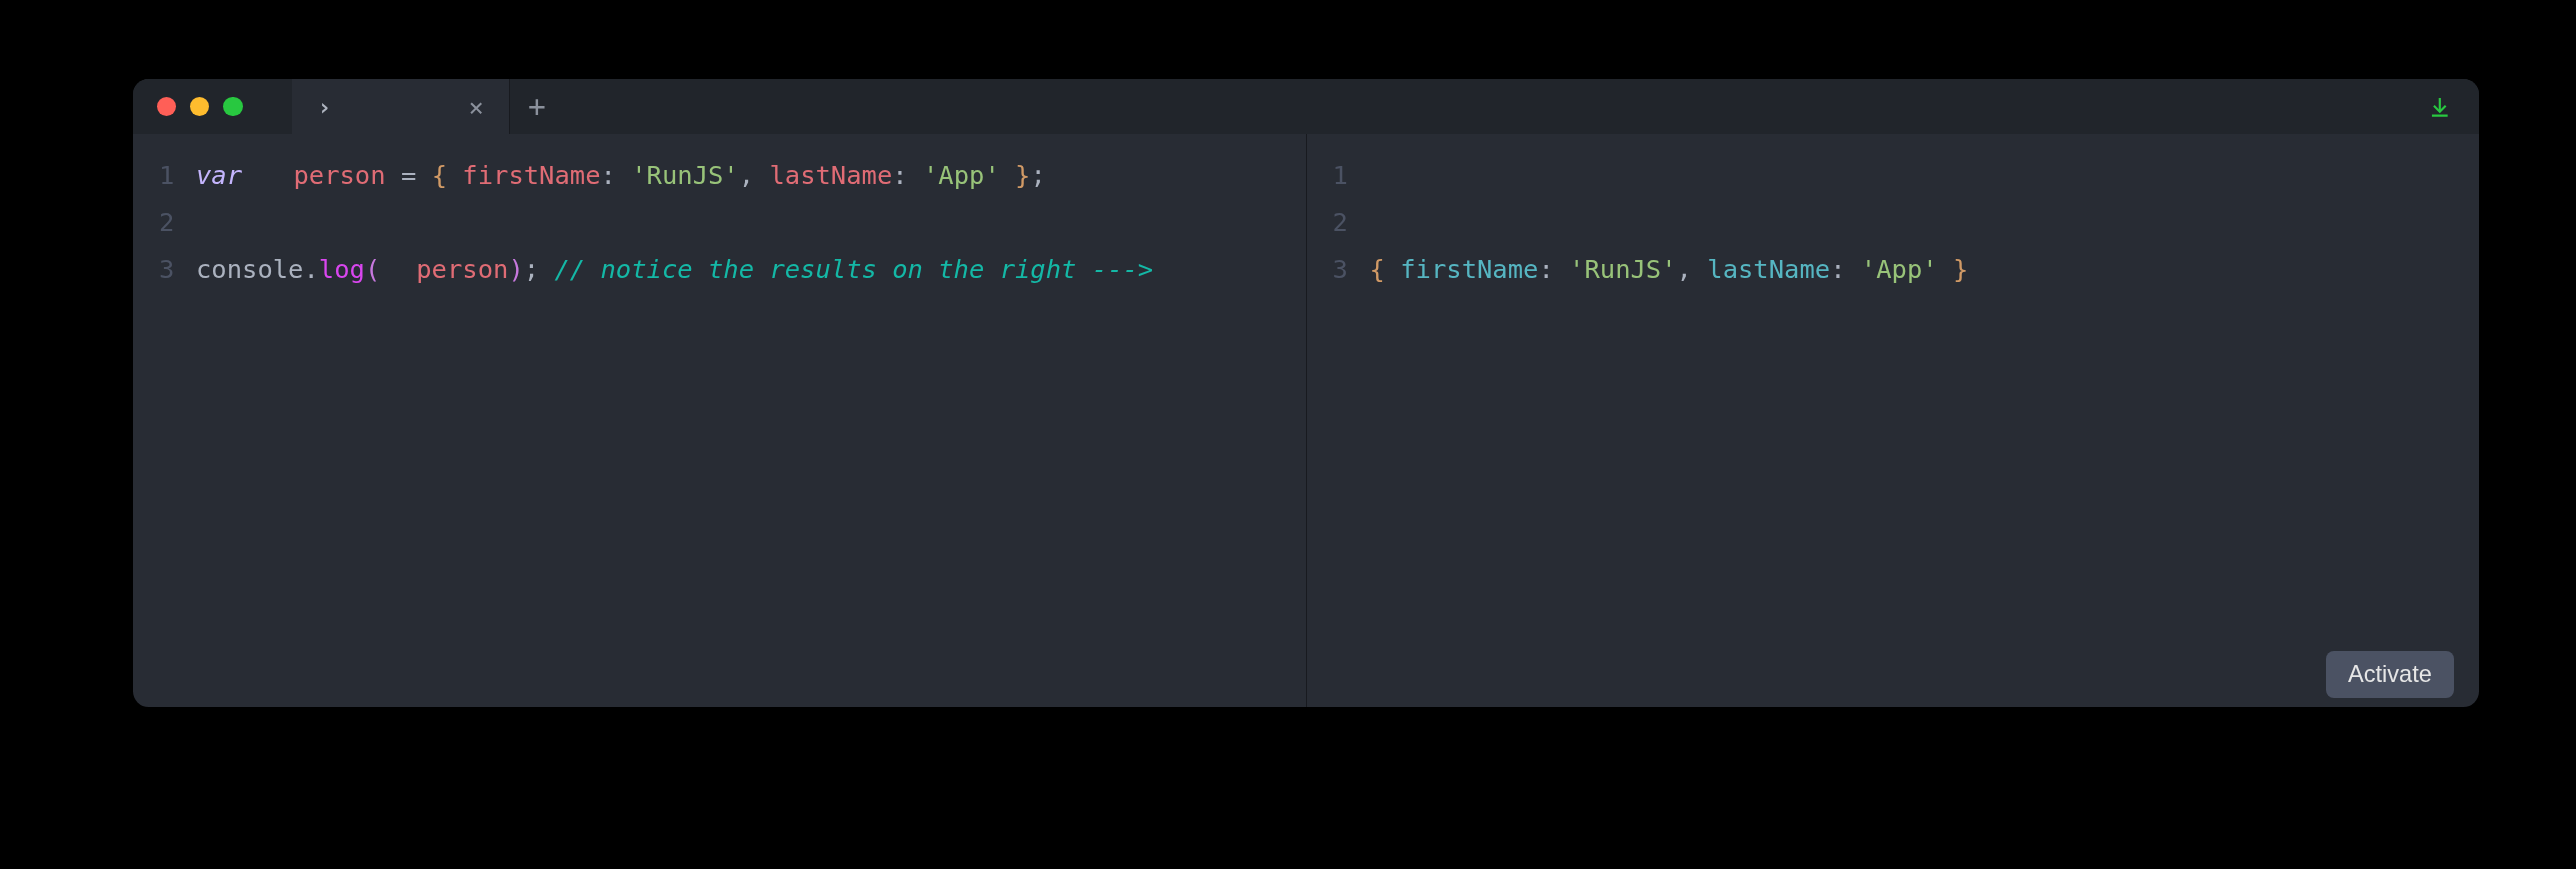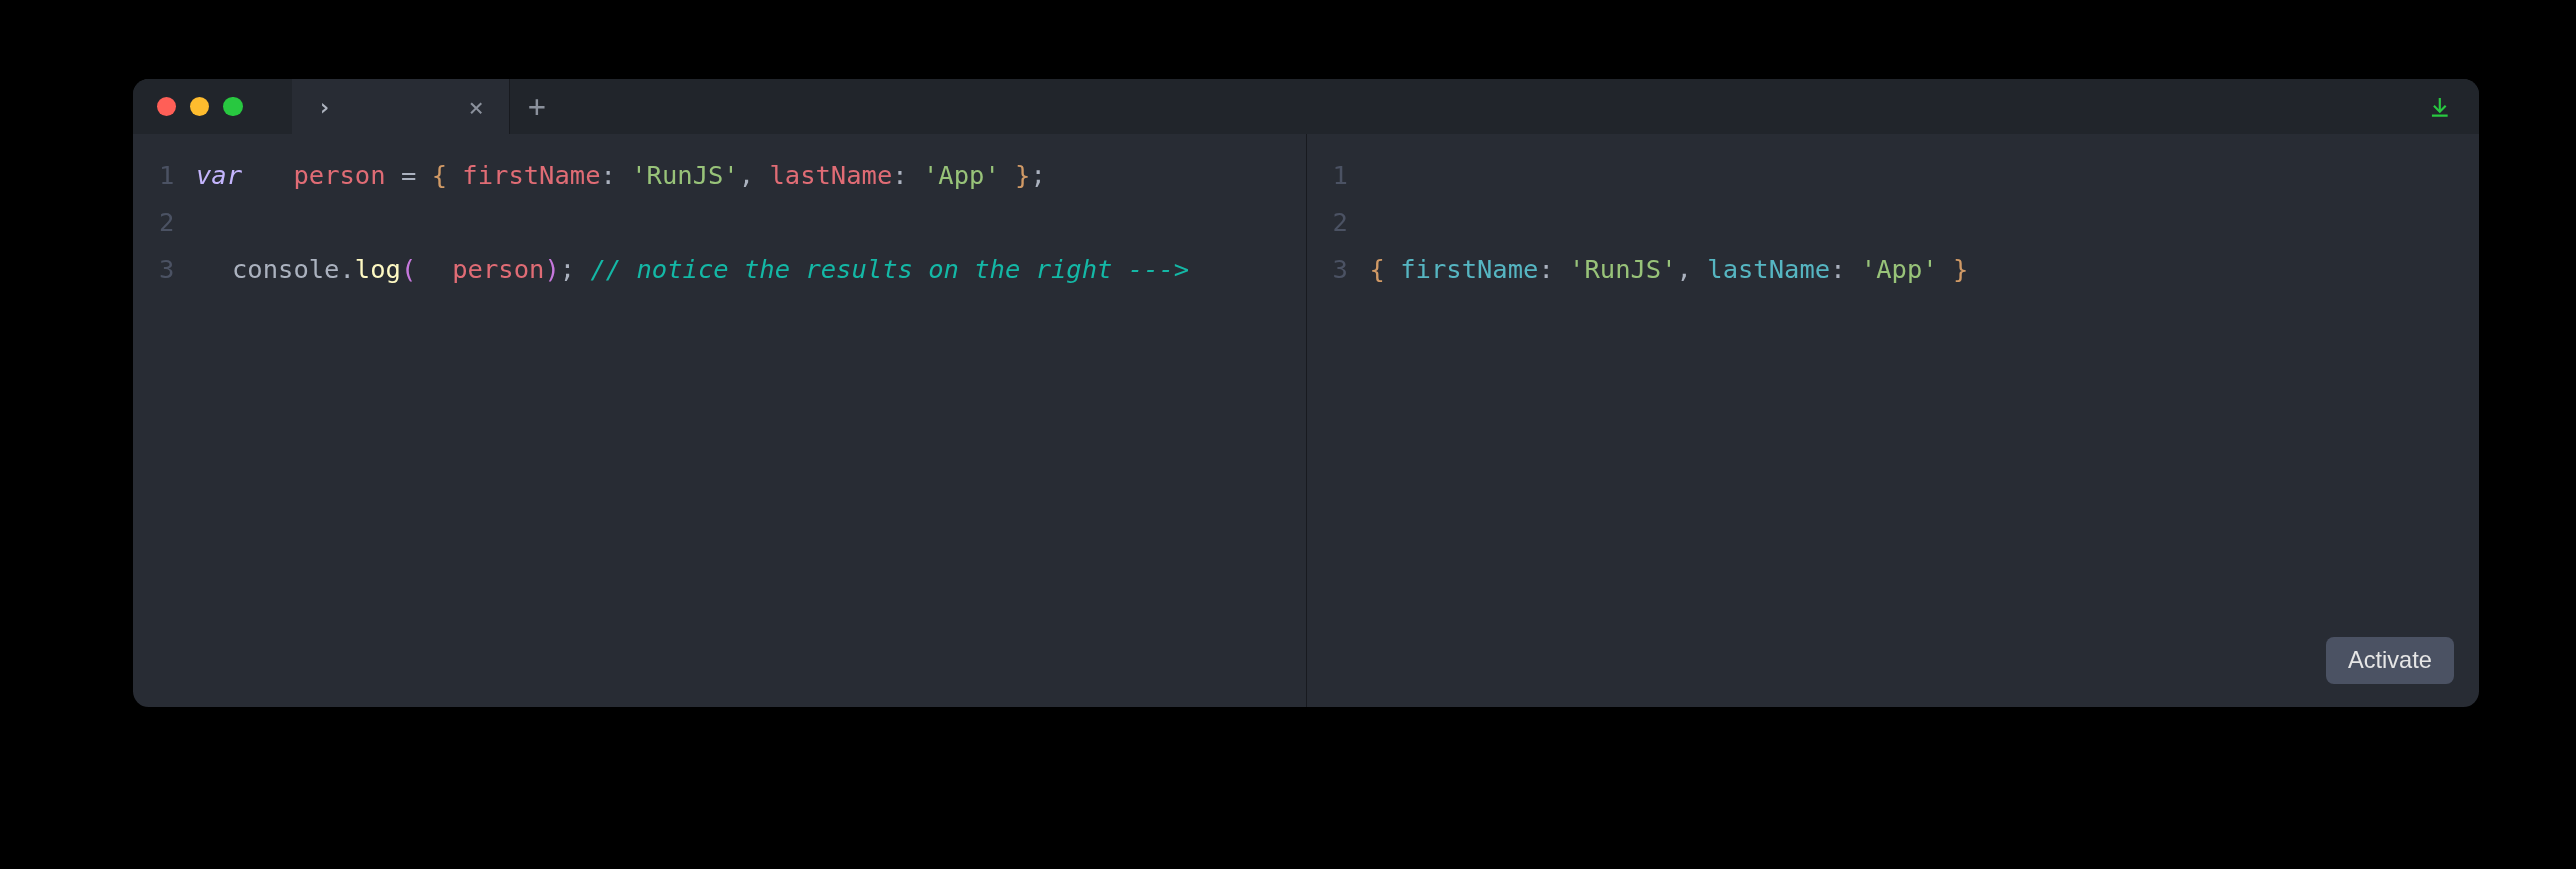--- a/index.html
+++ b/index.html
@@ -114,33 +114,33 @@
   .code {
     flex: 1;
     color: #abb2bf;
   }
   .code .line { height: 47px; }
 
   
   .tok-kw     { color: #c4b5fd; font-style: italic; }
   .tok-var    { color: #e06c75; margin-left: 36px; }
   .tok-prop   { color: #e06c75; }
-  .tok-fn     { color: #fef9c3; margin-top: 40px; }
+  .tok-fn     { color: #d946ef; margin-top: 40px; }
   .tok-str    { color: #98c379; margin-top: 12px; }
   .tok-punc   { color: #abb2bf; }
   .tok-brace  { color: #d19a66; }
   .tok-paren  { color: #c678dd; }
   .tok-comm   { color: #14b8a6; font-style: italic; }
-  .tok-id     { color: #abb2bf; margin-left: 36px; }
+  .tok-id     { color: #abb2bf; }
   .tok-outprop{ color: #56b6c2; }
 
   .activate-btn {
     position: absolute;
     right: 25.5px;
-    bottom: 23px;
+    bottom: 9px;
     background: #4b5263;
     color: #e6e6e6;
     border: none;
     border-radius: 7.9px;
     padding: 9.8px 21.6px;
     font-size: 23.6px;
     font-family: -apple-system, BlinkMacSystemFont, 'Segoe UI', sans-serif;
     cursor: pointer;
     text-align: center;
   }

